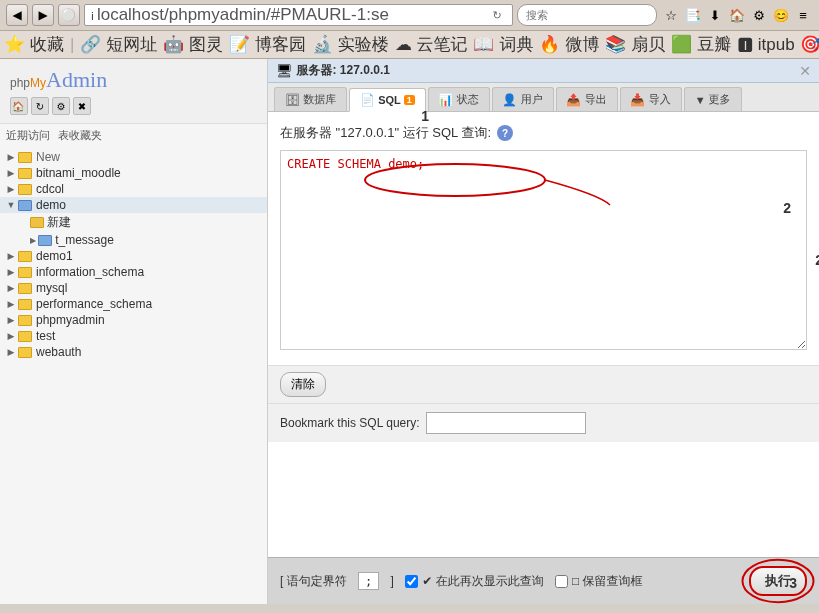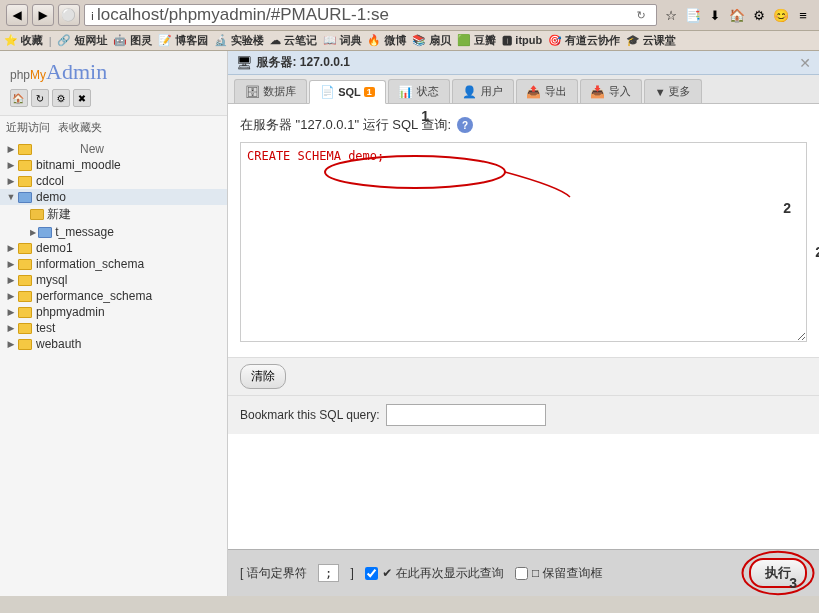--- a/index.html
+++ b/index.html
@@ -9,47 +9,47 @@
     .browser-chrome { background: #e8e0d8; width: 100%; }
     .browser-toolbar { display: flex; align-items: center; padding: 4px 6px; gap: 4px; background: #d9d0c8; border-bottom: 1px solid #b0a898; }
     .nav-btn { width: 22px; height: 22px; background: linear-gradient(to bottom, #f0ece8, #d8d0c8); border: 1px solid #a0989a; border-radius: 3px; display: flex; align-items: center; justify-content: center; cursor: pointer; font-size: 12px; }
     .address-bar { flex: 1; height: 22px; background: white; border: 1px solid #a0989a; border-radius: 2px; padding: 0 6px; font-size: 11px; color: #333; display: flex; align-items: center; }
     .address-text { flex: 1; font-size: 17px; color: #555; }
     .refresh-btn { width: 18px; height: 18px; display: flex; align-items: center; justify-content: center; color: #666; }
     .search-bar { width: 140px; height: 22px; background: white; border: 1px solid #a0989a; border-radius: 10px; padding: 0 8px; font-size: 11px; }
     .toolbar-icons { display: flex; gap: 2px; }
     .tb-icon { width: 20px; height: 20px; display: flex; align-items: center; justify-content: center; font-size: 13px; cursor: pointer; }
 
-    .bookmarks-bar { display: flex; align-items: center; padding: 2px 4px; background: #e4dcd4; border-bottom: 1px solid #b0a898; font-size: 11px; gap: 6px; overflow: hidden; font-weight: bold; }
+    .bookmarks-bar { display: flex; align-items: center; padding: 2px 4px; background: #e4dcd4; border-bottom: 1px solid #b0a898; font-size: 17px; gap: 6px; overflow: hidden; }
     .bm-item { color: #333; cursor: pointer; white-space: nowrap; display: flex; align-items: center; gap: 2px; }
     .bm-sep { color: #aaa; }
 
     
     .main-area { display: flex; height: calc(613px - 68px); }
 
     
-    .sidebar { width: 228px; background: #f5f5f5; border-right: 1px solid #ccc; overflow-y: auto; flex-shrink: 0; }
+    .sidebar { width: 268px; background: #f5f5f5; border-right: 1px solid #ccc; overflow-y: auto; flex-shrink: 0; }
     .pma-logo { background: #f0f0f0; padding: 8px 10px; border-bottom: 1px solid #ddd; }
     .pma-php { color: #666; }
     .pma-my { color: #e87d00; }
     .pma-admin { color: #6c8cd5; }
     .pma-icons { display: flex; gap: 3px; margin-top: 4px; }
     .pma-icon { width: 18px; height: 18px; display: flex; align-items: center; justify-content: center; font-size: 10px; background: #ddd; border: 1px solid #bbb; border-radius: 2px; cursor: pointer; }
 
     .sidebar-nav { display: flex; gap: 0; padding: 4px 6px; font-size: 11px; }
     .sidebar-nav-item { color: #555; cursor: pointer; margin-right: 8px; }
 
     .db-tree { padding: 2px 0; }
     .db-item { display: flex; align-items: center; padding: 1px 4px; cursor: pointer; }
     .db-item.expanded { }
     .expand-icon { width: 14px; height: 14px; display: flex; align-items: center; justify-content: center; font-size: 9px; color: #666; }
     .db-icon { width: 16px; height: 12px; margin-right: 2px; display: flex; align-items: center; }
     .db-icon-img { width: 14px; height: 11px; background: #f5c842; border: 1px solid #d4a017; border-radius: 1px; }
     .db-label { font-size: 12px; color: #333; }
-    .db-label.new-item { color: #666; font-style: normal; margin-left: 44px; }
+    .db-label.new-item { color: #666; font-style: normal; }
 
     .sub-item { padding-left: 24px; display: flex; align-items: center; }
     .sub-icon { width: 14px; height: 11px; background: #7aaae0; border: 1px solid #5580c0; border-radius: 1px; margin-right: 3px; }
     .sub-icon-small { width: 12px; height: 9px; background: #7aaae0; border: 1px solid #5580c0; border-radius: 1px; margin-right: 3px; }
 
     
     .right-panel { flex: 1; display: flex; flex-direction: column; background: #f0f0f0; }
 
     .panel-header { background: #d9e4f0; border-bottom: 1px solid #b0c4d8; padding: 3px 8px; display: flex; align-items: center; justify-content: between; }
     .panel-title { display: flex; align-items: center; gap: 4px; flex: 1; }
@@ -104,20 +104,21 @@
   <div class="browser-toolbar">
     <div class="nav-btn">◀</div>
     <div class="nav-btn">▶</div>
     <div class="nav-btn">⚪</div>
     <div class="address-bar">
       <span>ℹ</span>
       &nbsp;
       <span class="address-text">localhost/phpmyadmin/#PMAURL-1:se</span>
       <span class="refresh-btn">↻</span>
     </div>
+    <input class="search-bar" type="text" placeholder="搜索" style="">
     <div class="toolbar-icons">
       <div class="tb-icon">☆</div>
       <div class="tb-icon">📑</div>
       <div class="tb-icon">⬇</div>
       <div class="tb-icon">🏠</div>
       <div class="tb-icon">⚙</div>
       <div class="tb-icon">😊</div>
       <div class="tb-icon">≡</div>
     </div>
   </div>

